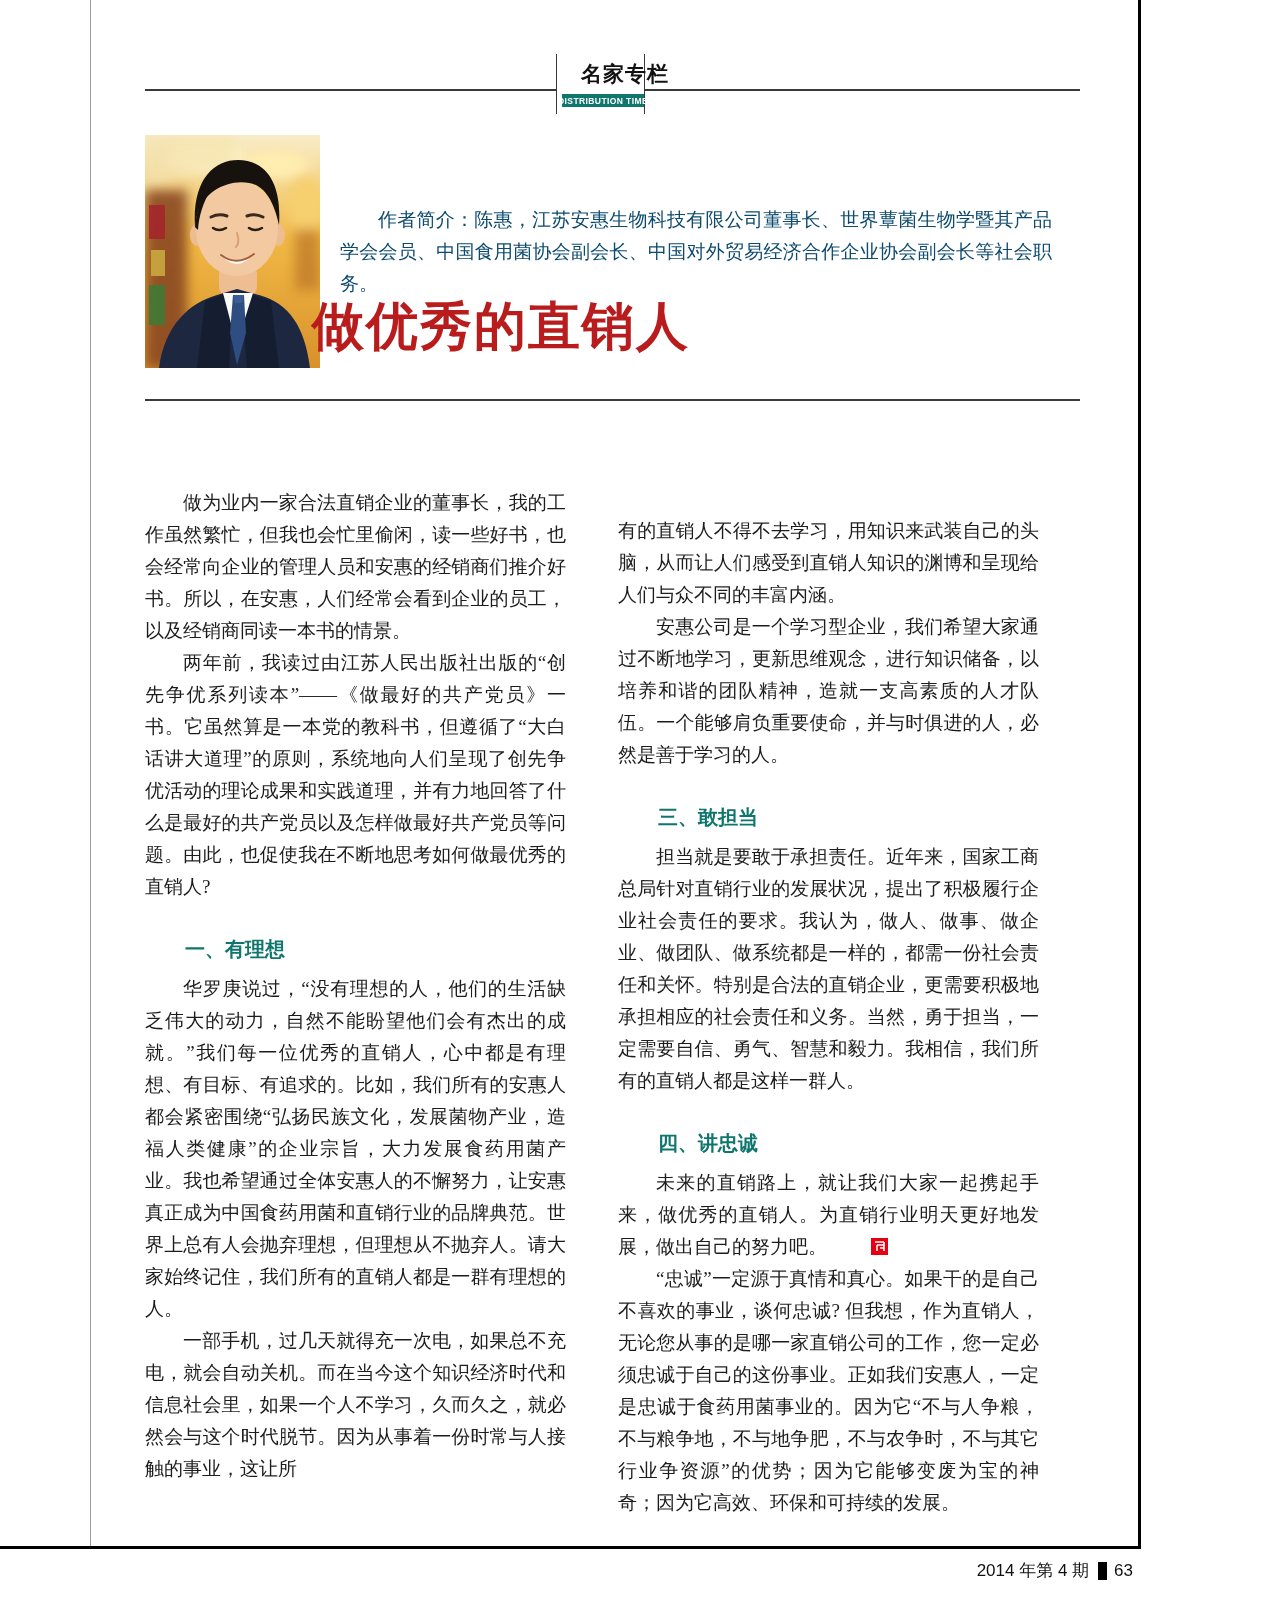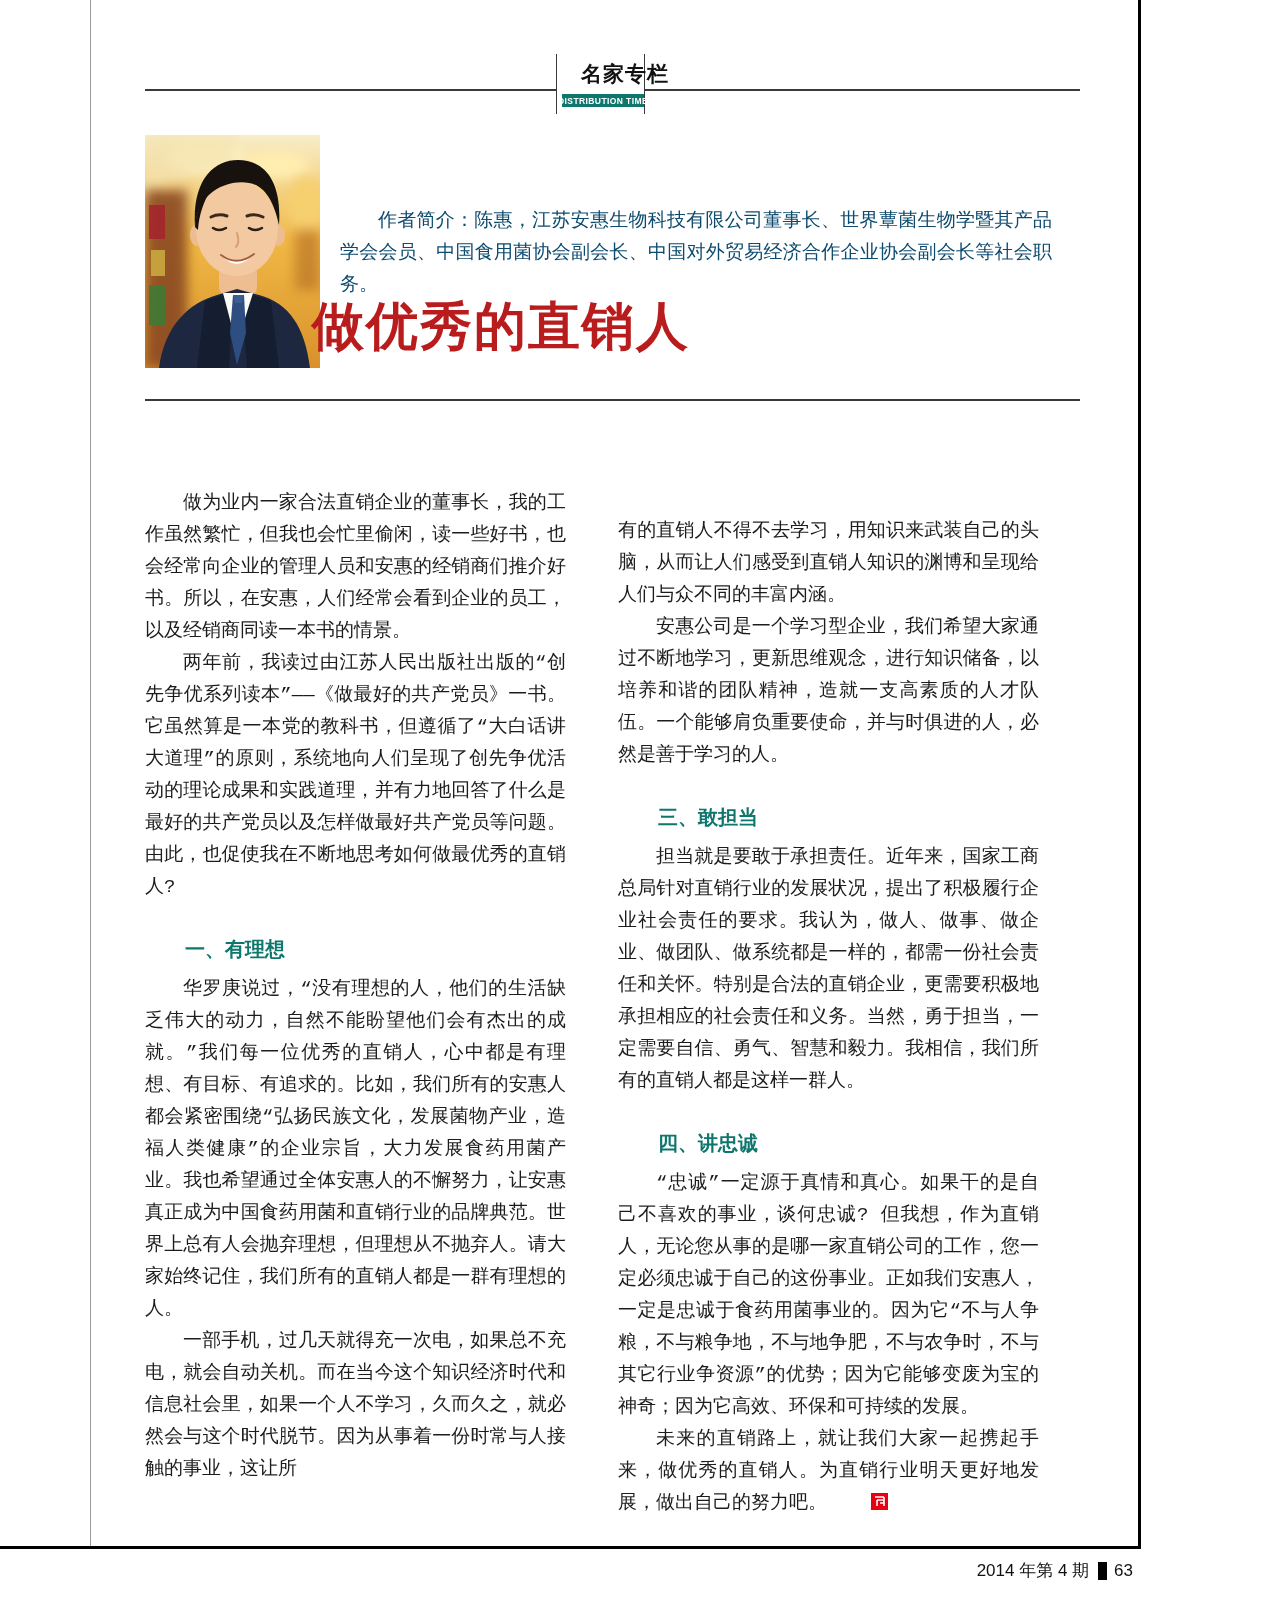--- a/index.html
+++ b/index.html
@@ -50,21 +50,21 @@
   }
   .title-divider{position:absolute;left:145px;top:399px;width:935px;height:2px;background:#3a3a3a;}
 
   
   .col{
     position:absolute;top:487px;width:421px;
     font-size:19px;line-height:32px;text-align:justify;color:#1c1c1c;
   }
   .col.left{left:145px;}
   .col.right{left:618px;}
-  .body-p{margin:0;text-indent:2em;font-family:Liberation Mono, monospace;}
+  .body-p{margin:0;text-indent:2em;}
   .body-p.no-indent{text-indent:0;margin-top:28px;}
   .sec-heading{
     margin:30px 0 8px 0;text-indent:2em;
     font-family:"Liberation Sans","DejaVu Sans",sans-serif;
     font-size:20px;font-weight:700;color:#0f766e;
   }
   .end-mark{
     display:inline-block;width:17px;height:17px;margin-left:6px;
     vertical-align:-2px;
   }
@@ -148,25 +148,25 @@
       <h3 class="sec-heading">一、有理想</h3>
       <p class="body-p">华罗庚说过，“没有理想的人，他们的生活缺乏伟大的动力，自然不能盼望他们会有杰出的成就。”我们每一位优秀的直销人，心中都是有理想、有目标、有追求的。比如，我们所有的安惠人都会紧密围绕“弘扬民族文化，发展菌物产业，造福人类健康”的企业宗旨，大力发展食药用菌产业。我也希望通过全体安惠人的不懈努力，让安惠真正成为中国食药用菌和直销行业的品牌典范。世界上总有人会抛弃理想，但理想从不抛弃人。请大家始终记住，我们所有的直销人都是一群有理想的人。</p>
       <p class="body-p">一部手机，过几天就得充一次电，如果总不充电，就会自动关机。而在当今这个知识经济时代和信息社会里，如果一个人不学习，久而久之，就必然会与这个时代脱节。因为从事着一份时常与人接触的事业，这让所</p>
     </div>
   <div class="col right" id="col-right">
       <p class="body-p no-indent">有的直销人不得不去学习，用知识来武装自己的头脑，从而让人们感受到直销人知识的渊博和呈现给人们与众不同的丰富内涵。</p>
       <p class="body-p">安惠公司是一个学习型企业，我们希望大家通过不断地学习，更新思维观念，进行知识储备，以培养和谐的团队精神，造就一支高素质的人才队伍。一个能够肩负重要使命，并与时俱进的人，必然是善于学习的人。</p>
       <h3 class="sec-heading">三、敢担当</h3>
       <p class="body-p">担当就是要敢于承担责任。近年来，国家工商总局针对直销行业的发展状况，提出了积极履行企业社会责任的要求。我认为，做人、做事、做企业、做团队、做系统都是一样的，都需一份社会责任和关怀。特别是合法的直销企业，更需要积极地承担相应的社会责任和义务。当然，勇于担当，一定需要自信、勇气、智慧和毅力。我相信，我们所有的直销人都是这样一群人。</p>
       <h3 class="sec-heading">四、讲忠诚</h3>
-      <p class="body-p">“忠诚”一定源于真情和真心。如果干的是自己不喜欢的事业，谈何忠诚? 但我想，作为直销人，无论您从事的是哪一家直销公司的工作，您一定必须忠诚于自己的这份事业。正如我们安惠人，一定是忠诚于食药用菌事业的。因为它“不与人争粮，不与粮争地，不与地争肥，不与农争时，不与其它行业争资源”的优势；因为它能够变废为宝的神奇；因为它高效、环保和可持续的发展。</p>
       <p class="body-p">未来的直销路上，就让我们大家一起携起手来，做优秀的直销人。为直销行业明天更好地发展，做出自己的努力吧。<span class="end-mark"><svg width="17" height="17" viewBox="0 0 17 17" xmlns="http://www.w3.org/2000/svg">
             <rect width="17" height="17" fill="#e60012"></rect>
             <path d="M4 4 H13 M6 7 H13 M6 7 V13 M9 10 H13 M13 4 V13" stroke="#ffffff" stroke-width="1.6" fill="none"></path>
           </svg></span></p>
+      <p class="body-p">“忠诚”一定源于真情和真心。如果干的是自己不喜欢的事业，谈何忠诚? 但我想，作为直销人，无论您从事的是哪一家直销公司的工作，您一定必须忠诚于自己的这份事业。正如我们安惠人，一定是忠诚于食药用菌事业的。因为它“不与人争粮，不与粮争地，不与地争肥，不与农争时，不与其它行业争资源”的优势；因为它能够变废为宝的神奇；因为它高效、环保和可持续的发展。</p>
     </div>
 
   <div class="footer-rule"></div>
   <div class="footer">
     <span>2014 年第 4 期</span>
     <span class="page-bar"></span>
     <span>63</span>
   </div>
 
 </div>

